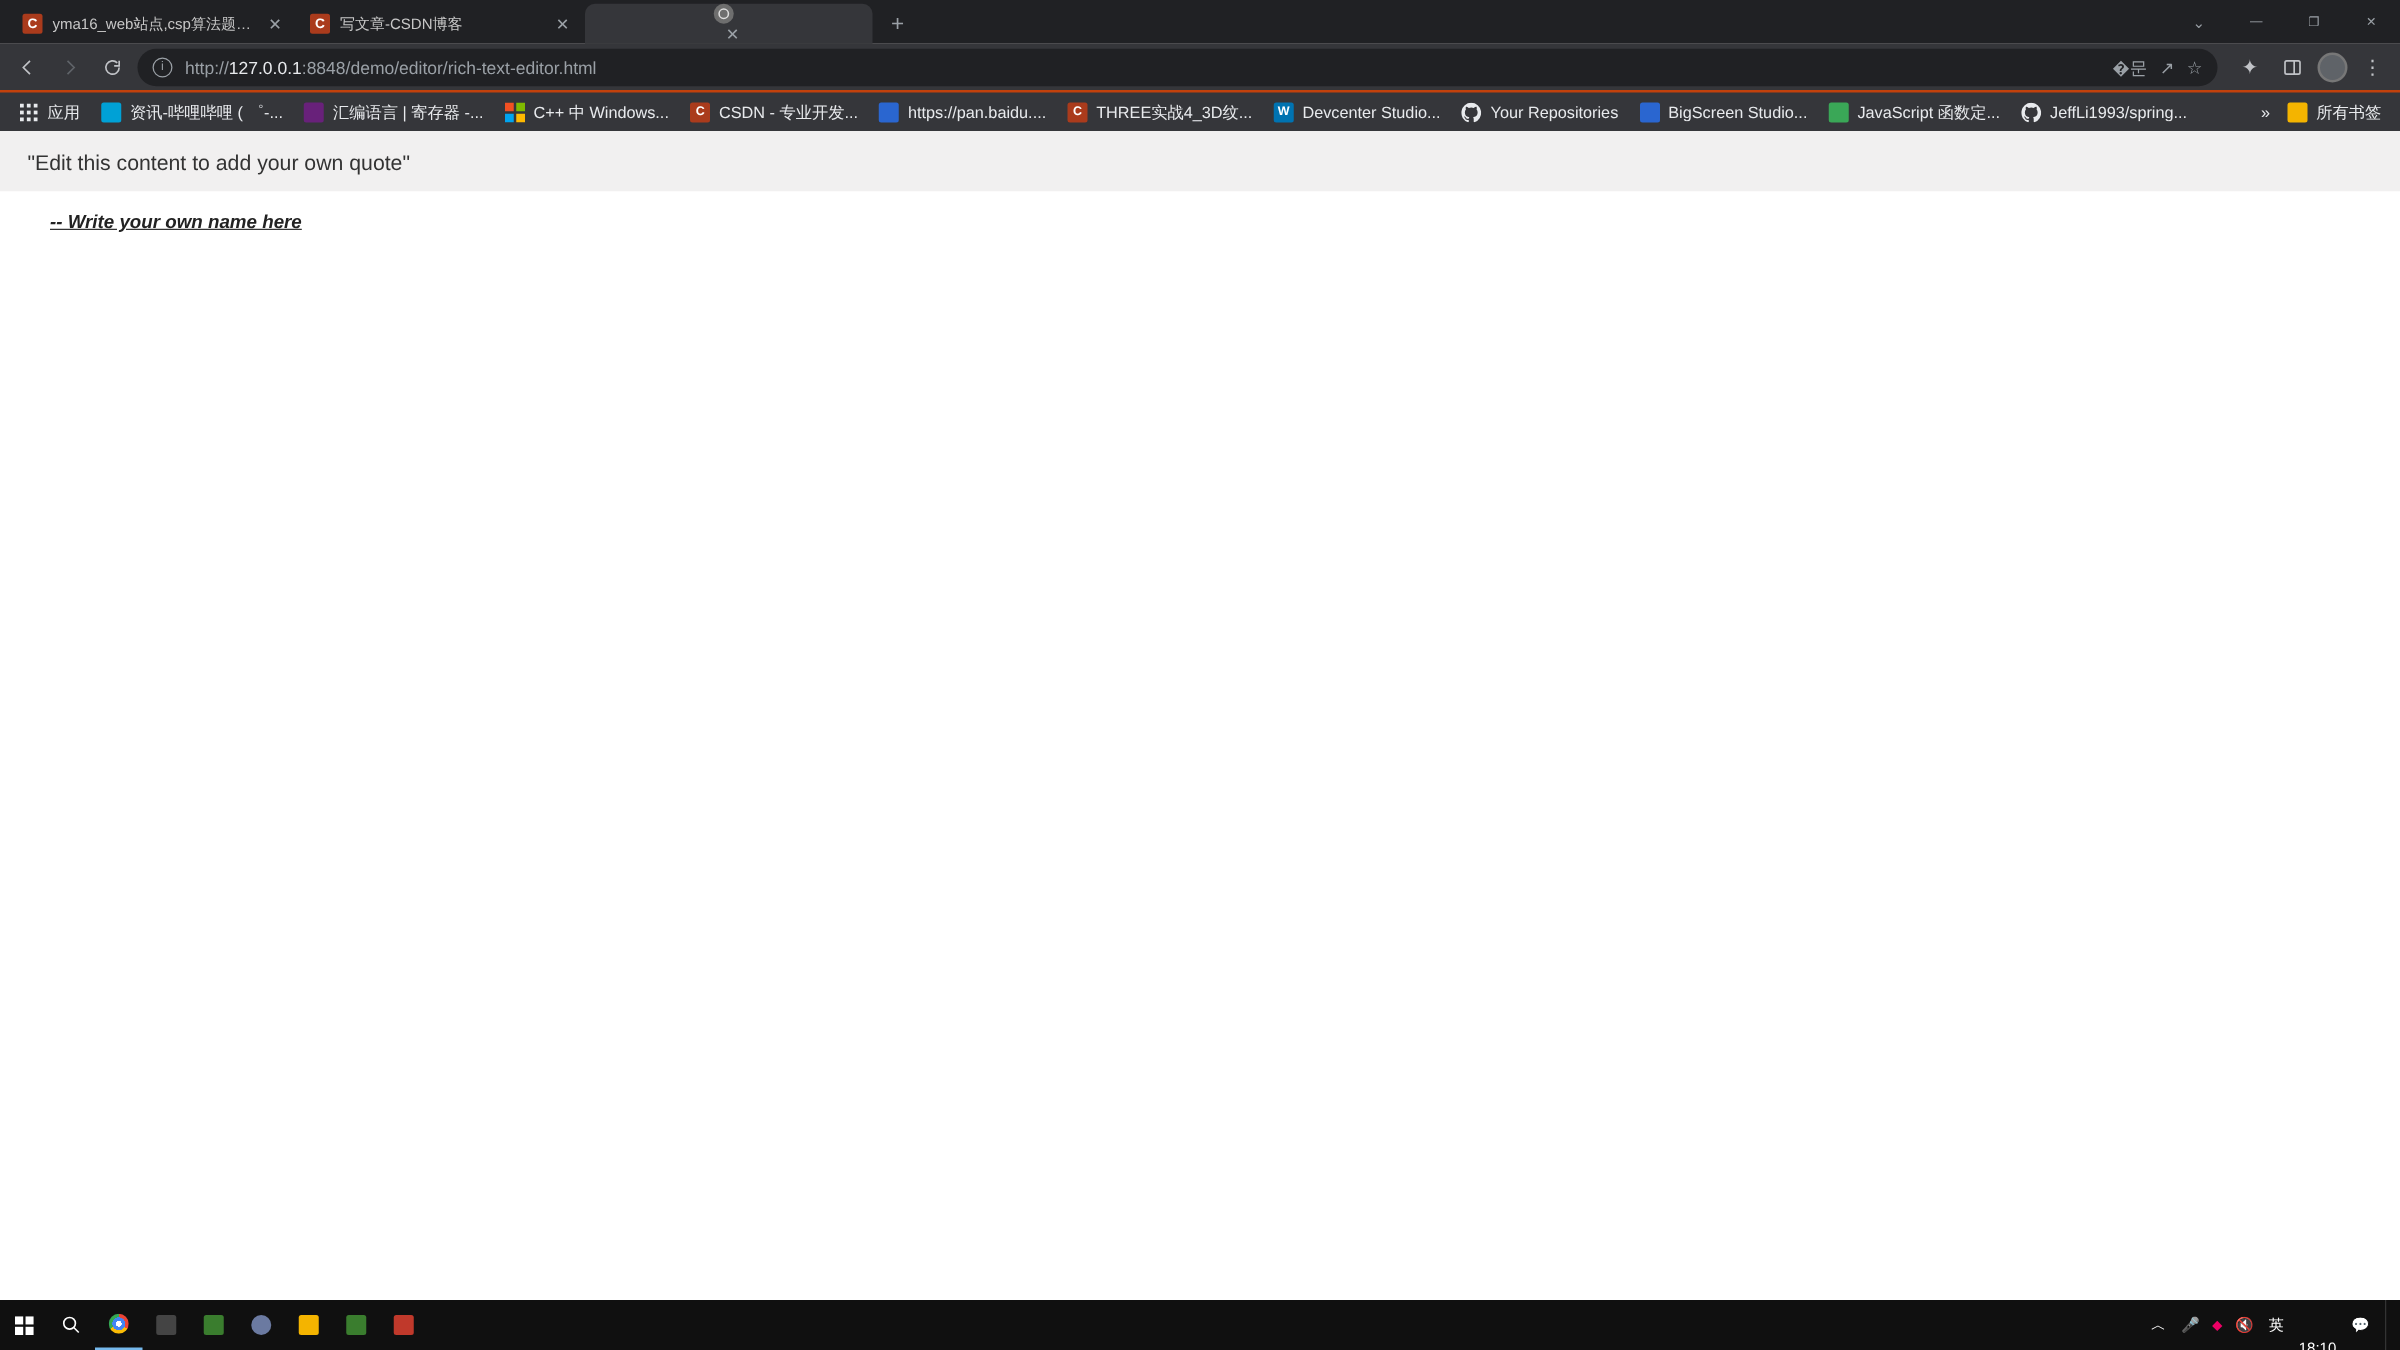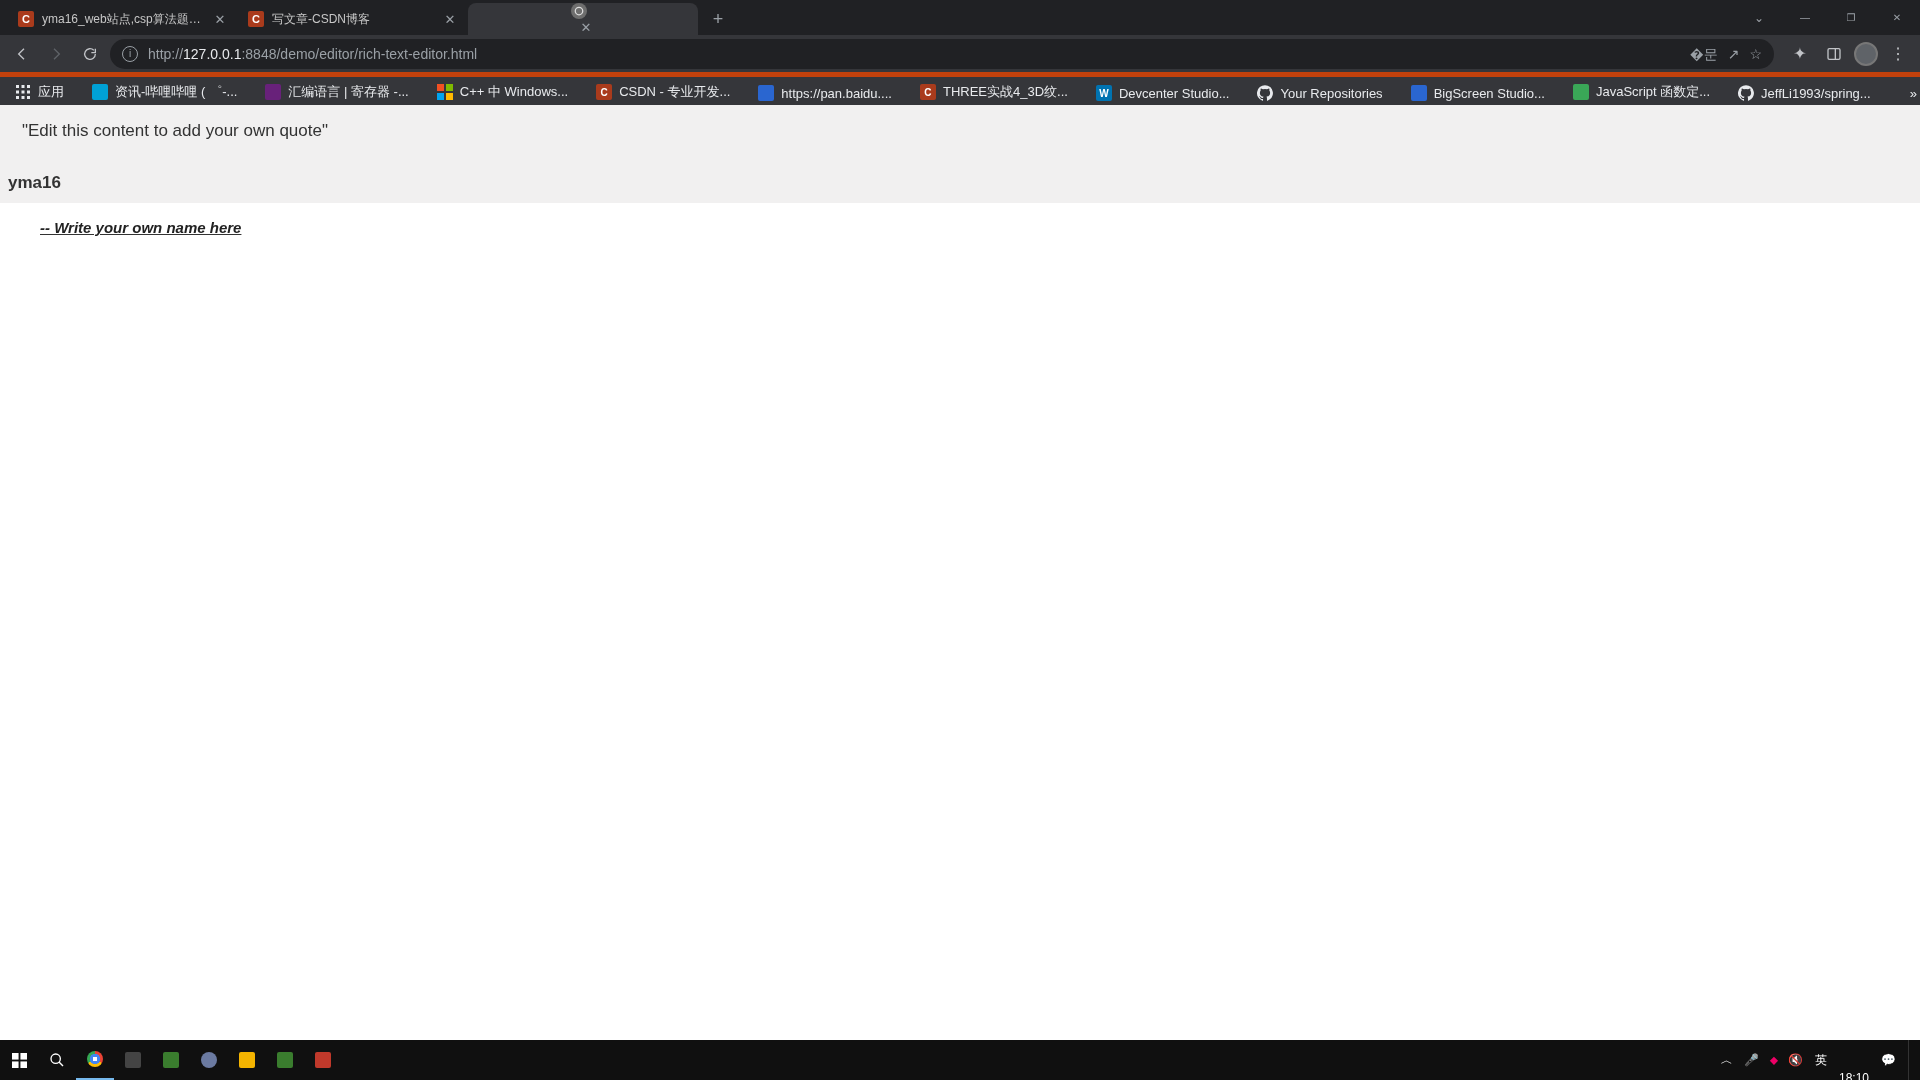--- a/index.html
+++ b/index.html
@@ -70,22 +70,22 @@
   }
   .omnibox .info{width:16px;height:16px;border:1.5px solid #9aa0a6;border-radius:50%;display:flex;align-items:center;justify-content:center;font-size:10px;}
   .omnibox .url{flex:1;white-space:nowrap;overflow:hidden;}
   .omnibox .url .host{color:#e8eaed;}
   .right-icons{display:flex;align-items:center;gap:6px;margin-left:6px;}
   .avatar{width:24px;height:24px;border-radius:50%;background:#5f6368;border:2px solid #777;}
 
   
   .bookmarks {
     height: 33px; background: #35363a;
-    display:flex;align-items:flex-end;padding:0 8px;gap:14px;
-    border-top:5px solid #c2410c;
+    display:flex;align-items:center;padding:0 8px;gap:3px;
+    border-top:2px solid #c2410c;
     color:#e8eaed;font-size:13px;
   }
   .bm{display:flex;align-items:center;padding:4px 7px;border-radius:4px;white-space:nowrap;gap:7px;max-width:240px;}
   .bm .bico{width:16px;height:16px;border-radius:2px;flex:0 0 16px;display:flex;align-items:center;justify-content:center;font-size:10px;font-weight:bold;color:#fff;}
   .bm .lbl{overflow:hidden;text-overflow:ellipsis;}
   .bm-spacer{flex:1;}
   .bm.chev{padding:4px 4px;}
 
   
   .page{flex:1;background:#fff;color:#333;}
@@ -277,24 +277,20 @@
   <div class="bm">
     <div class="bico" style="background:#f4b400"></div>
     <span class="lbl">所有书签</span>
   </div>
 </div>
 
 <div class="page">
   <div class="editable">
     <div class="quote">"Edit this content to add your own quote"</div>
   </div>
-  <div class="authname-wrap">
-    <div style="height:16px;"></div>
-    <div class="authname">yma16</div>
-  </div>
   <div class="footer-region">
     <div class="placeholder">-- Write your own name here</div>
   </div>
 </div>
 
 <div class="taskbar">
   <div class="tb-left">
     <div class="tb-btn">
       <svg width="15" height="15" viewBox="0 0 16 16" fill="#fff">
           <rect x="0" y="0" width="7" height="7"></rect>

